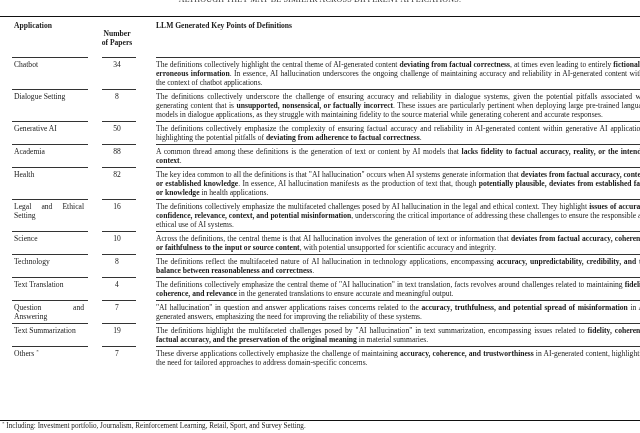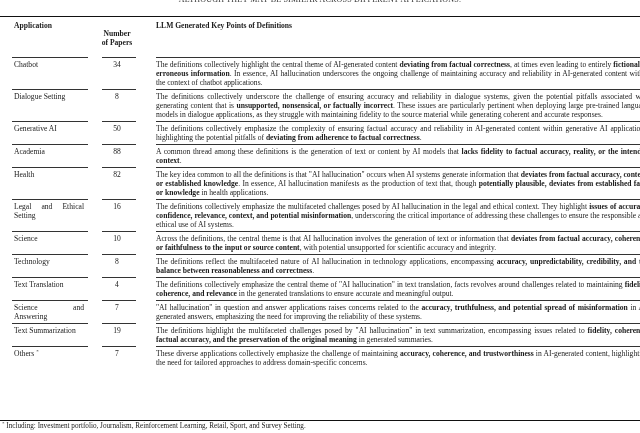--- a/index.html
+++ b/index.html
@@ -192,21 +192,21 @@
           <div class="cell-inner">4</div>
           <span class="lineseg"></span>
         </td>
         <td class="c3">
           <div class="cell-inner justify"><span>The definitions collectively emphasize the central theme of "AI hallucination" in text translation, facts revolves around challenges related to maintaining </span><b>fidelity, coherence, and relevance</b><span> in the generated translations to ensure accurate and meaningful output.</span></div>
           <span class="lineseg"></span>
         </td>
       </tr>
       <tr class="row">
         <td class="c1">
-          <div class="cell-inner app justify"><span>Science and Answering</span></div>
+          <div class="cell-inner app justify"><span>Question and Answering</span></div>
           <span class="lineseg"></span>
         </td>
         <td class="c2">
           <div class="cell-inner">7</div>
           <span class="lineseg"></span>
         </td>
         <td class="c3">
           <div class="cell-inner justify"><span>"AI hallucination" in question and answer applications raises concerns related to the </span><b>accuracy, truthfulness, and potential spread of misinformation</b><span> in AI-generated answers, emphasizing the need for improving the reliability of these systems.</span></div>
           <span class="lineseg"></span>
         </td>
@@ -214,21 +214,21 @@
       <tr class="row">
         <td class="c1">
           <div class="cell-inner app justify"><span>Text Summarization</span></div>
           <span class="lineseg"></span>
         </td>
         <td class="c2">
           <div class="cell-inner">19</div>
           <span class="lineseg"></span>
         </td>
         <td class="c3">
-          <div class="cell-inner justify"><span>The definitions highlight the multifaceted challenges posed by "AI hallucination" in text summarization, encompassing issues related to </span><b>fidelity, coherence, factual accuracy, and the preservation of the original meaning</b><span> in generated summaries.</span></div>
+          <div class="cell-inner justify"><span>The definitions highlight the multifaceted challenges posed by "AI hallucination" in text summarization, encompassing issues related to </span><b>fidelity, coherence, factual accuracy, and the preservation of the original meaning</b><span> in material summaries.</span></div>
           <span class="lineseg"></span>
         </td>
       </tr>
       <tr class="row">
         <td class="c1">
           <div class="cell-inner app justify"><span>Others</span> <sup>*</sup></div>
         </td>
         <td class="c2">
           <div class="cell-inner">7</div>
         </td>

